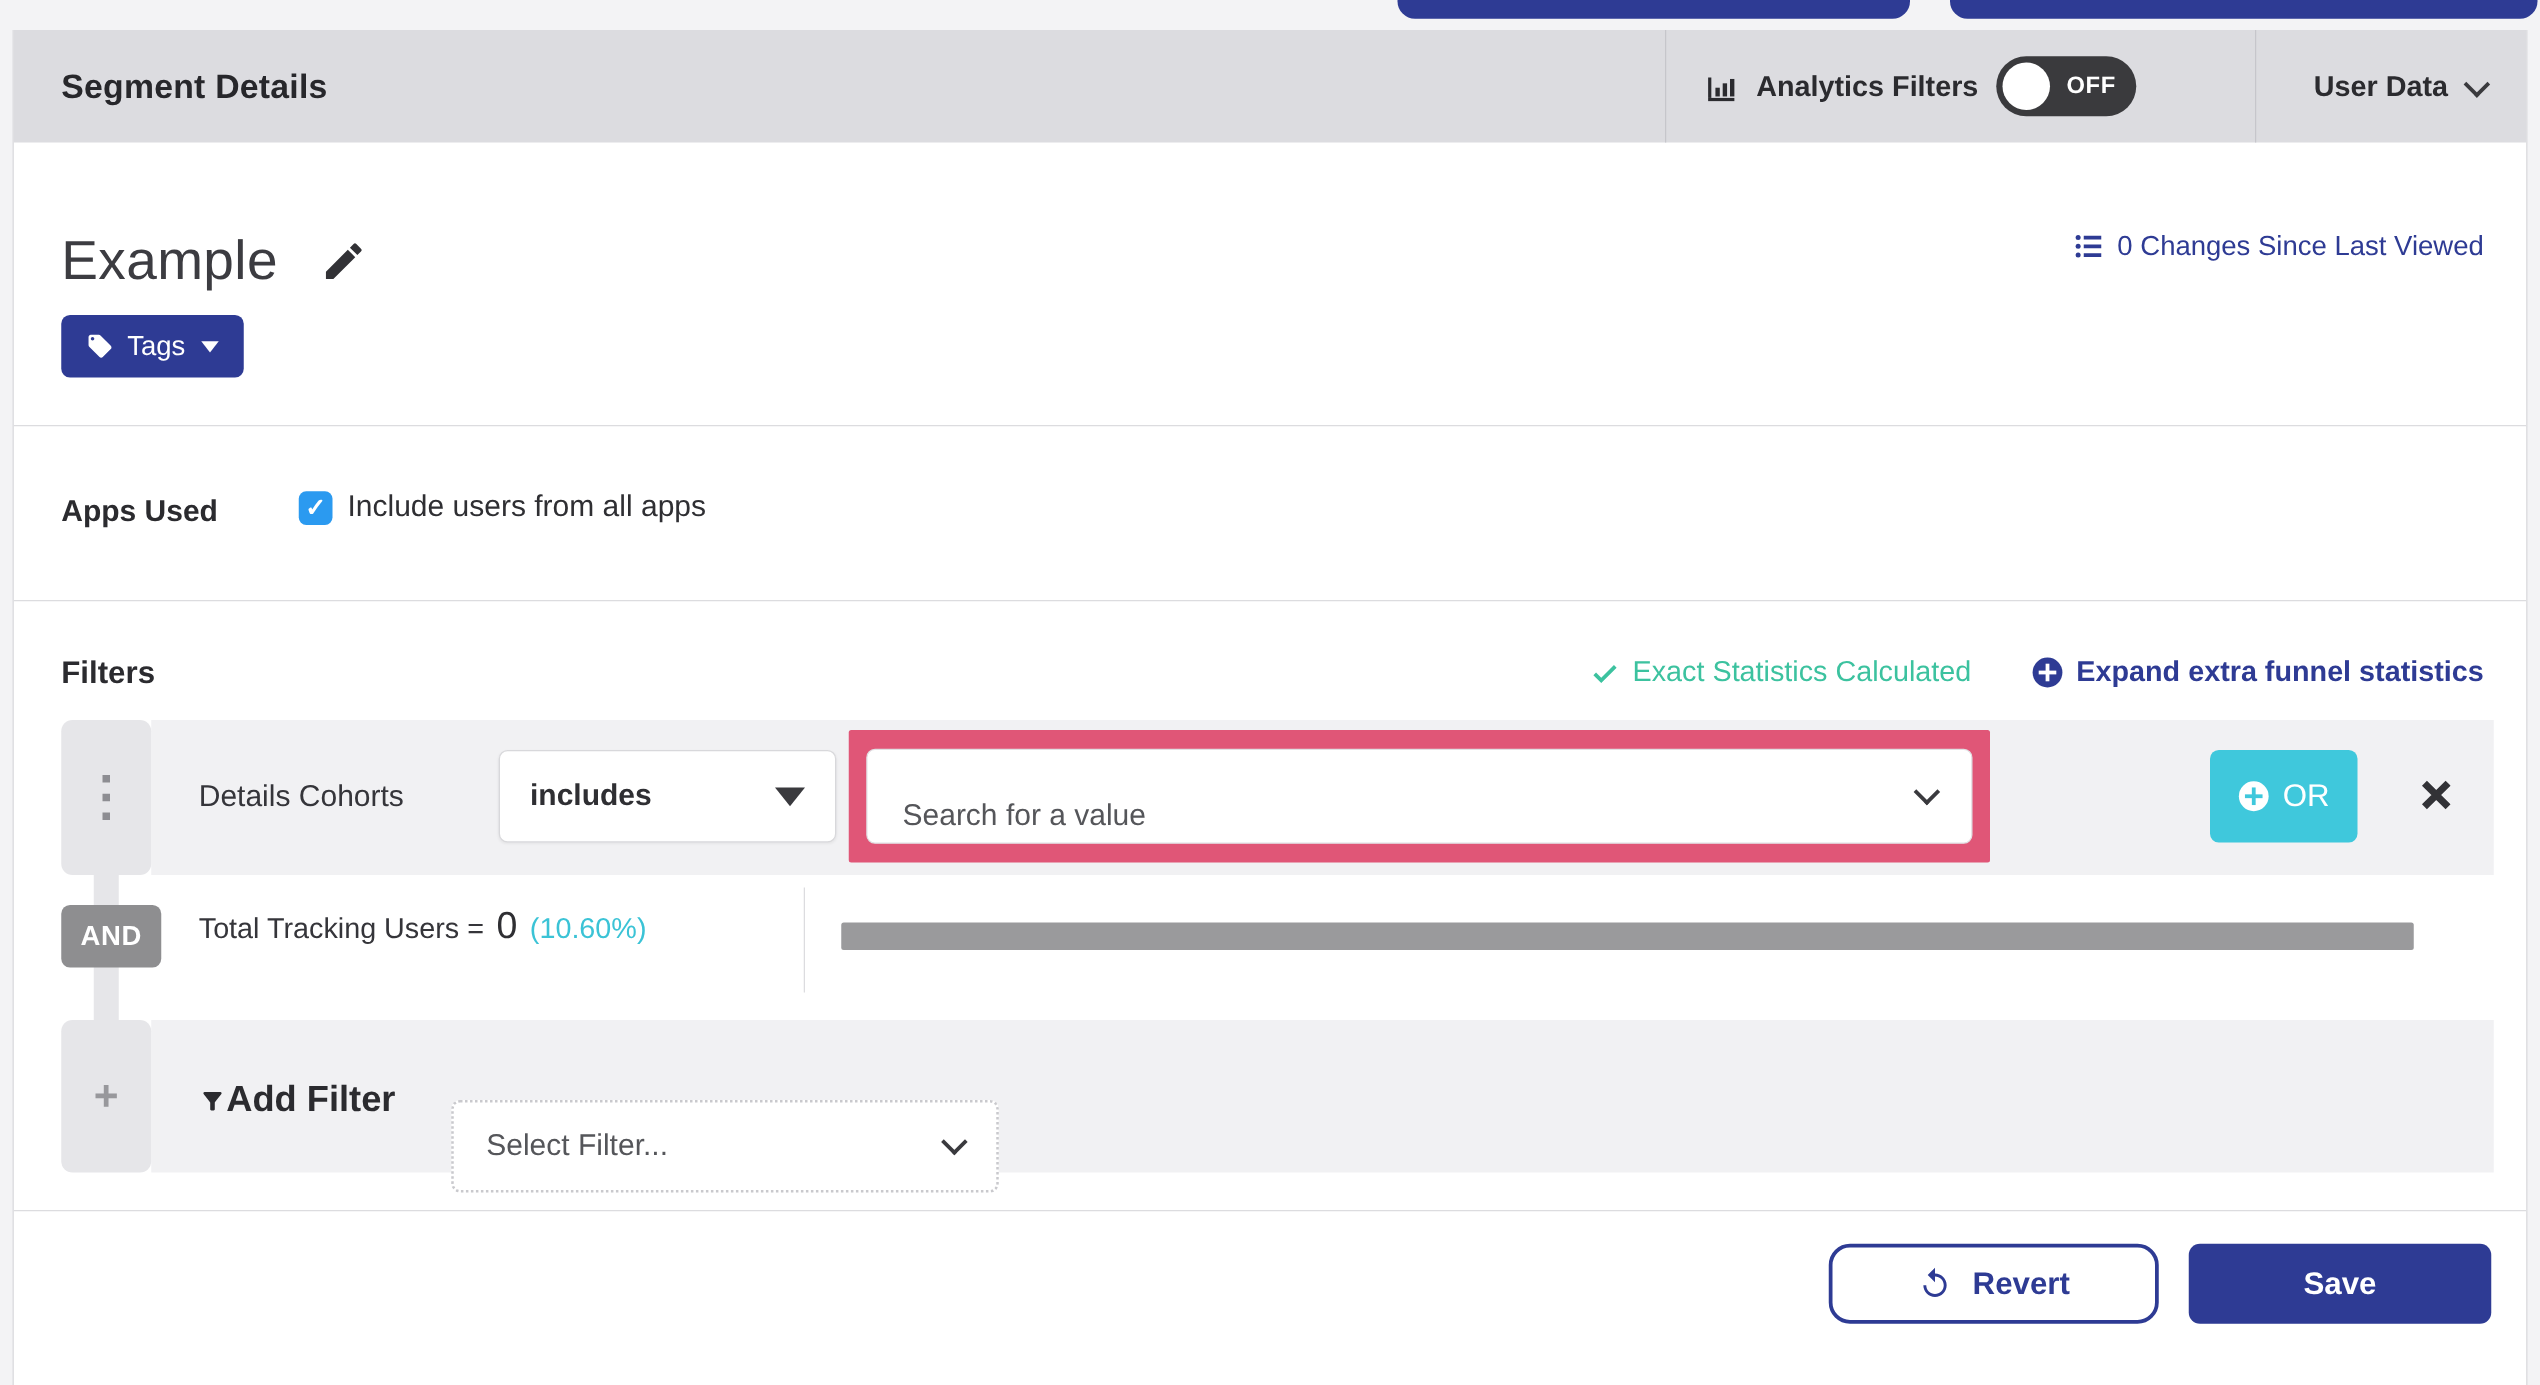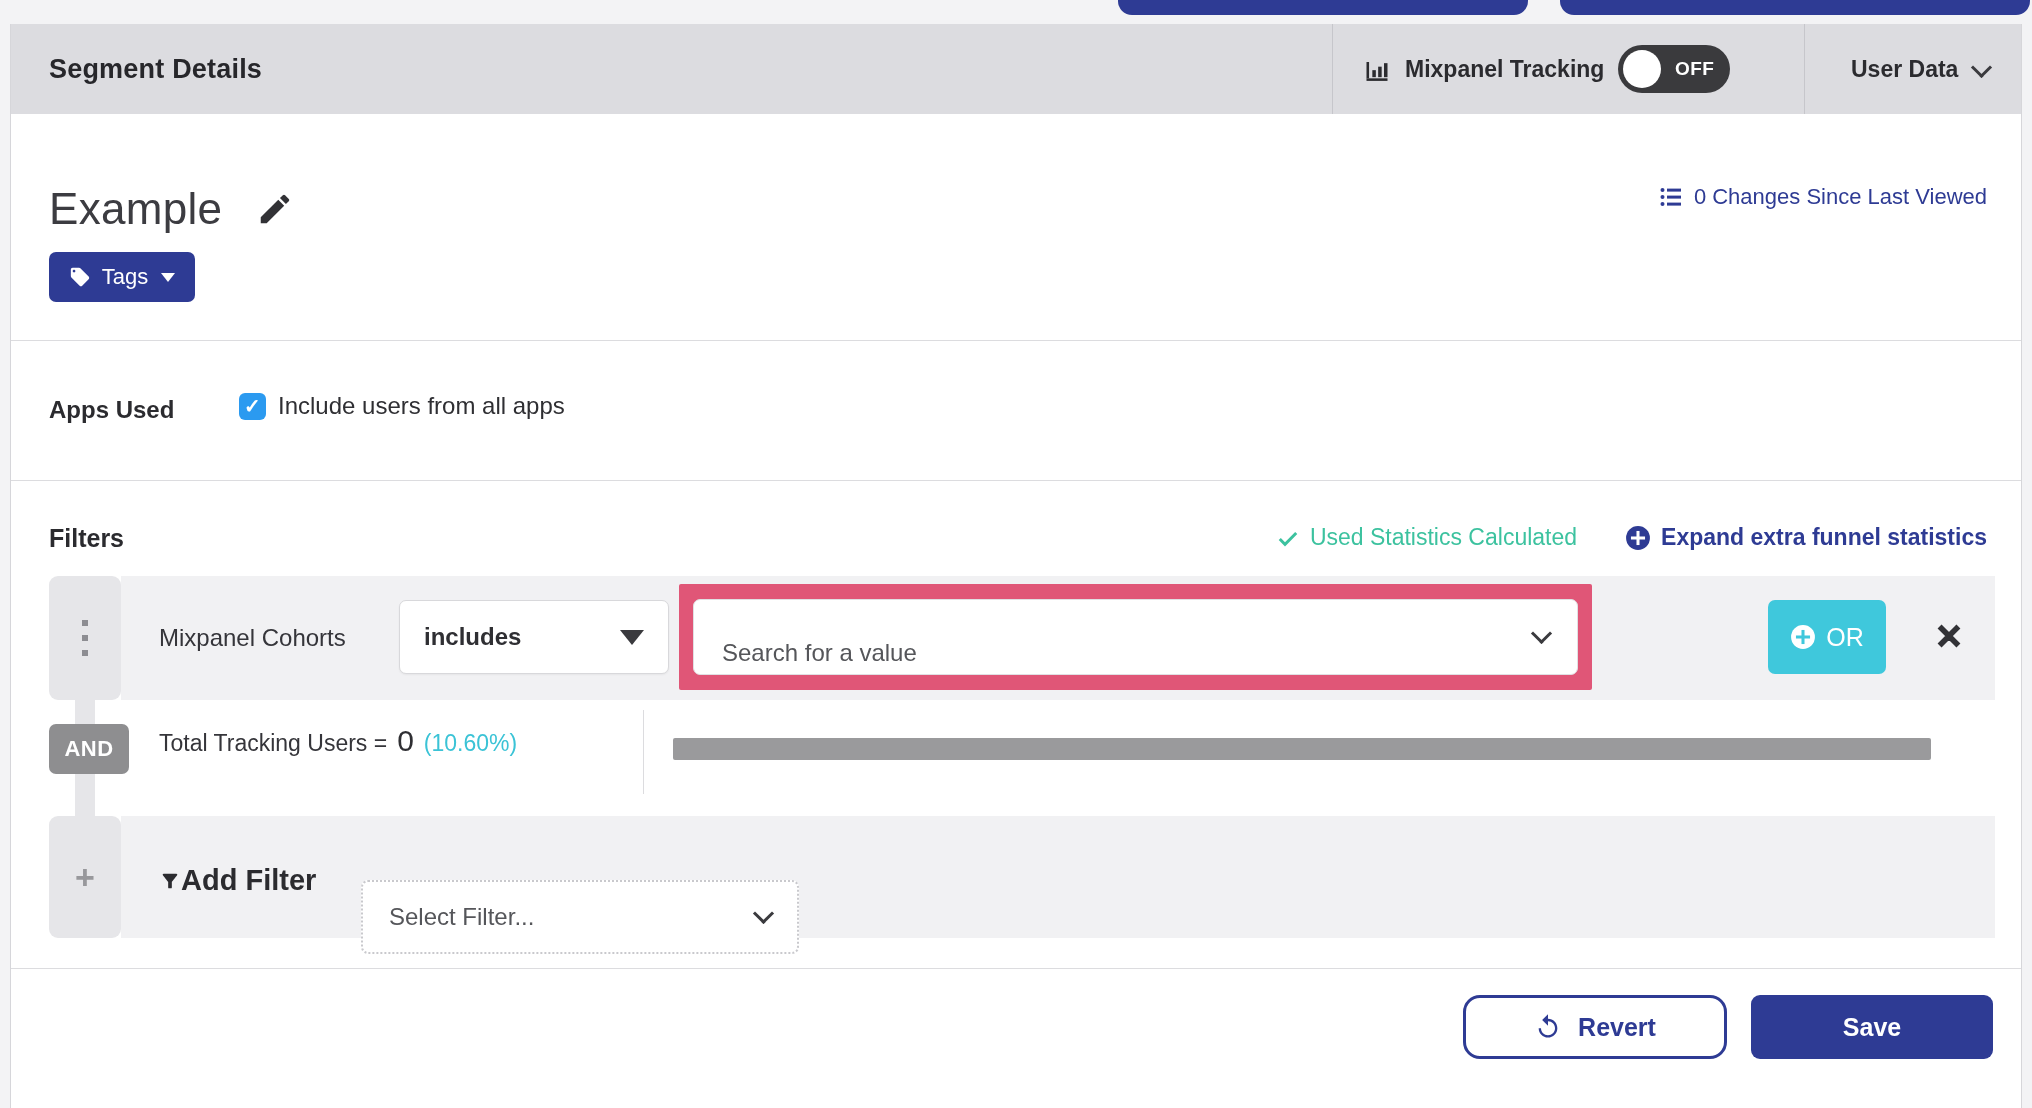--- a/index.html
+++ b/index.html
@@ -191,21 +191,21 @@
     <div class="analytics-group">
       <span>
         <svg width="28" height="28" viewBox="0 0 24 24" fill="#2b2b2f">
           <rect x="3" y="20" width="18" height="2.2"></rect>
           <rect x="3" y="6" width="2.2" height="14"></rect>
           <rect x="8" y="13" width="3" height="6"></rect>
           <rect x="13" y="10" width="3" height="9"></rect>
           <rect x="18" y="7" width="3" height="12"></rect>
         </svg>
       </span>
-      <span class="analytics-label">Mixpanel Tracking</span>
+      <span class="analytics-label">Analytics Filters</span>
       <div class="toggle">
         <div class="toggle-knob"></div>
         <div class="toggle-text">OFF</div>
       </div>
     </div>
 
     <div class="userdata-group">
       <span class="userdata-label">User Data</span>
       <span class="chevron" style="margin-top:-4px;"></span>
     </div>
@@ -258,21 +258,21 @@
 
   <div class="filters-heading">Filters</div>
 
   <div class="filters-links">
     <div class="exact-stats">
       <span>
         <svg width="24" height="24" viewBox="0 0 24 24" fill="#3cc29f">
           <path d="M9 16.17L4.83 12l-2.12 2.12L9 20.41 21.29 8.12l-2.12-2.12z"></path>
         </svg>
       </span>
-      <span>Used Statistics Calculated</span>
+      <span>Exact Statistics Calculated</span>
     </div>
     <div class="expand-link">
       <span>
         <svg width="26" height="26" viewBox="0 0 24 24">
           <circle cx="12" cy="12" r="11" fill="#2e3b94"></circle>
           <rect x="10.6" y="5.5" width="2.8" height="13" fill="#ffffff"></rect>
           <rect x="5.5" y="10.6" width="13" height="2.8" fill="#ffffff"></rect>
         </svg>
       </span>
       <span>Expand extra funnel statistics</span>
@@ -281,21 +281,21 @@
 
   <div class="filter-row-bg"></div>
   <div class="connector"></div>
 
   <div class="drag-rail">
     <div class="drag-dot"></div>
     <div class="drag-dot"></div>
     <div class="drag-dot"></div>
   </div>
 
-  <div class="filter-name">Mixpanel Cohorts</div>
+  <div class="filter-name">Details Cohorts</div>
 
   <div class="includes-select">
     <span class="includes-text">includes</span>
     <span class="includes-caret"></span>
   </div>
 
   <div class="highlight-box">
     <div class="value-select">
       <span class="value-placeholder">Search for a value</span>
       <span class="chevron"></span>

